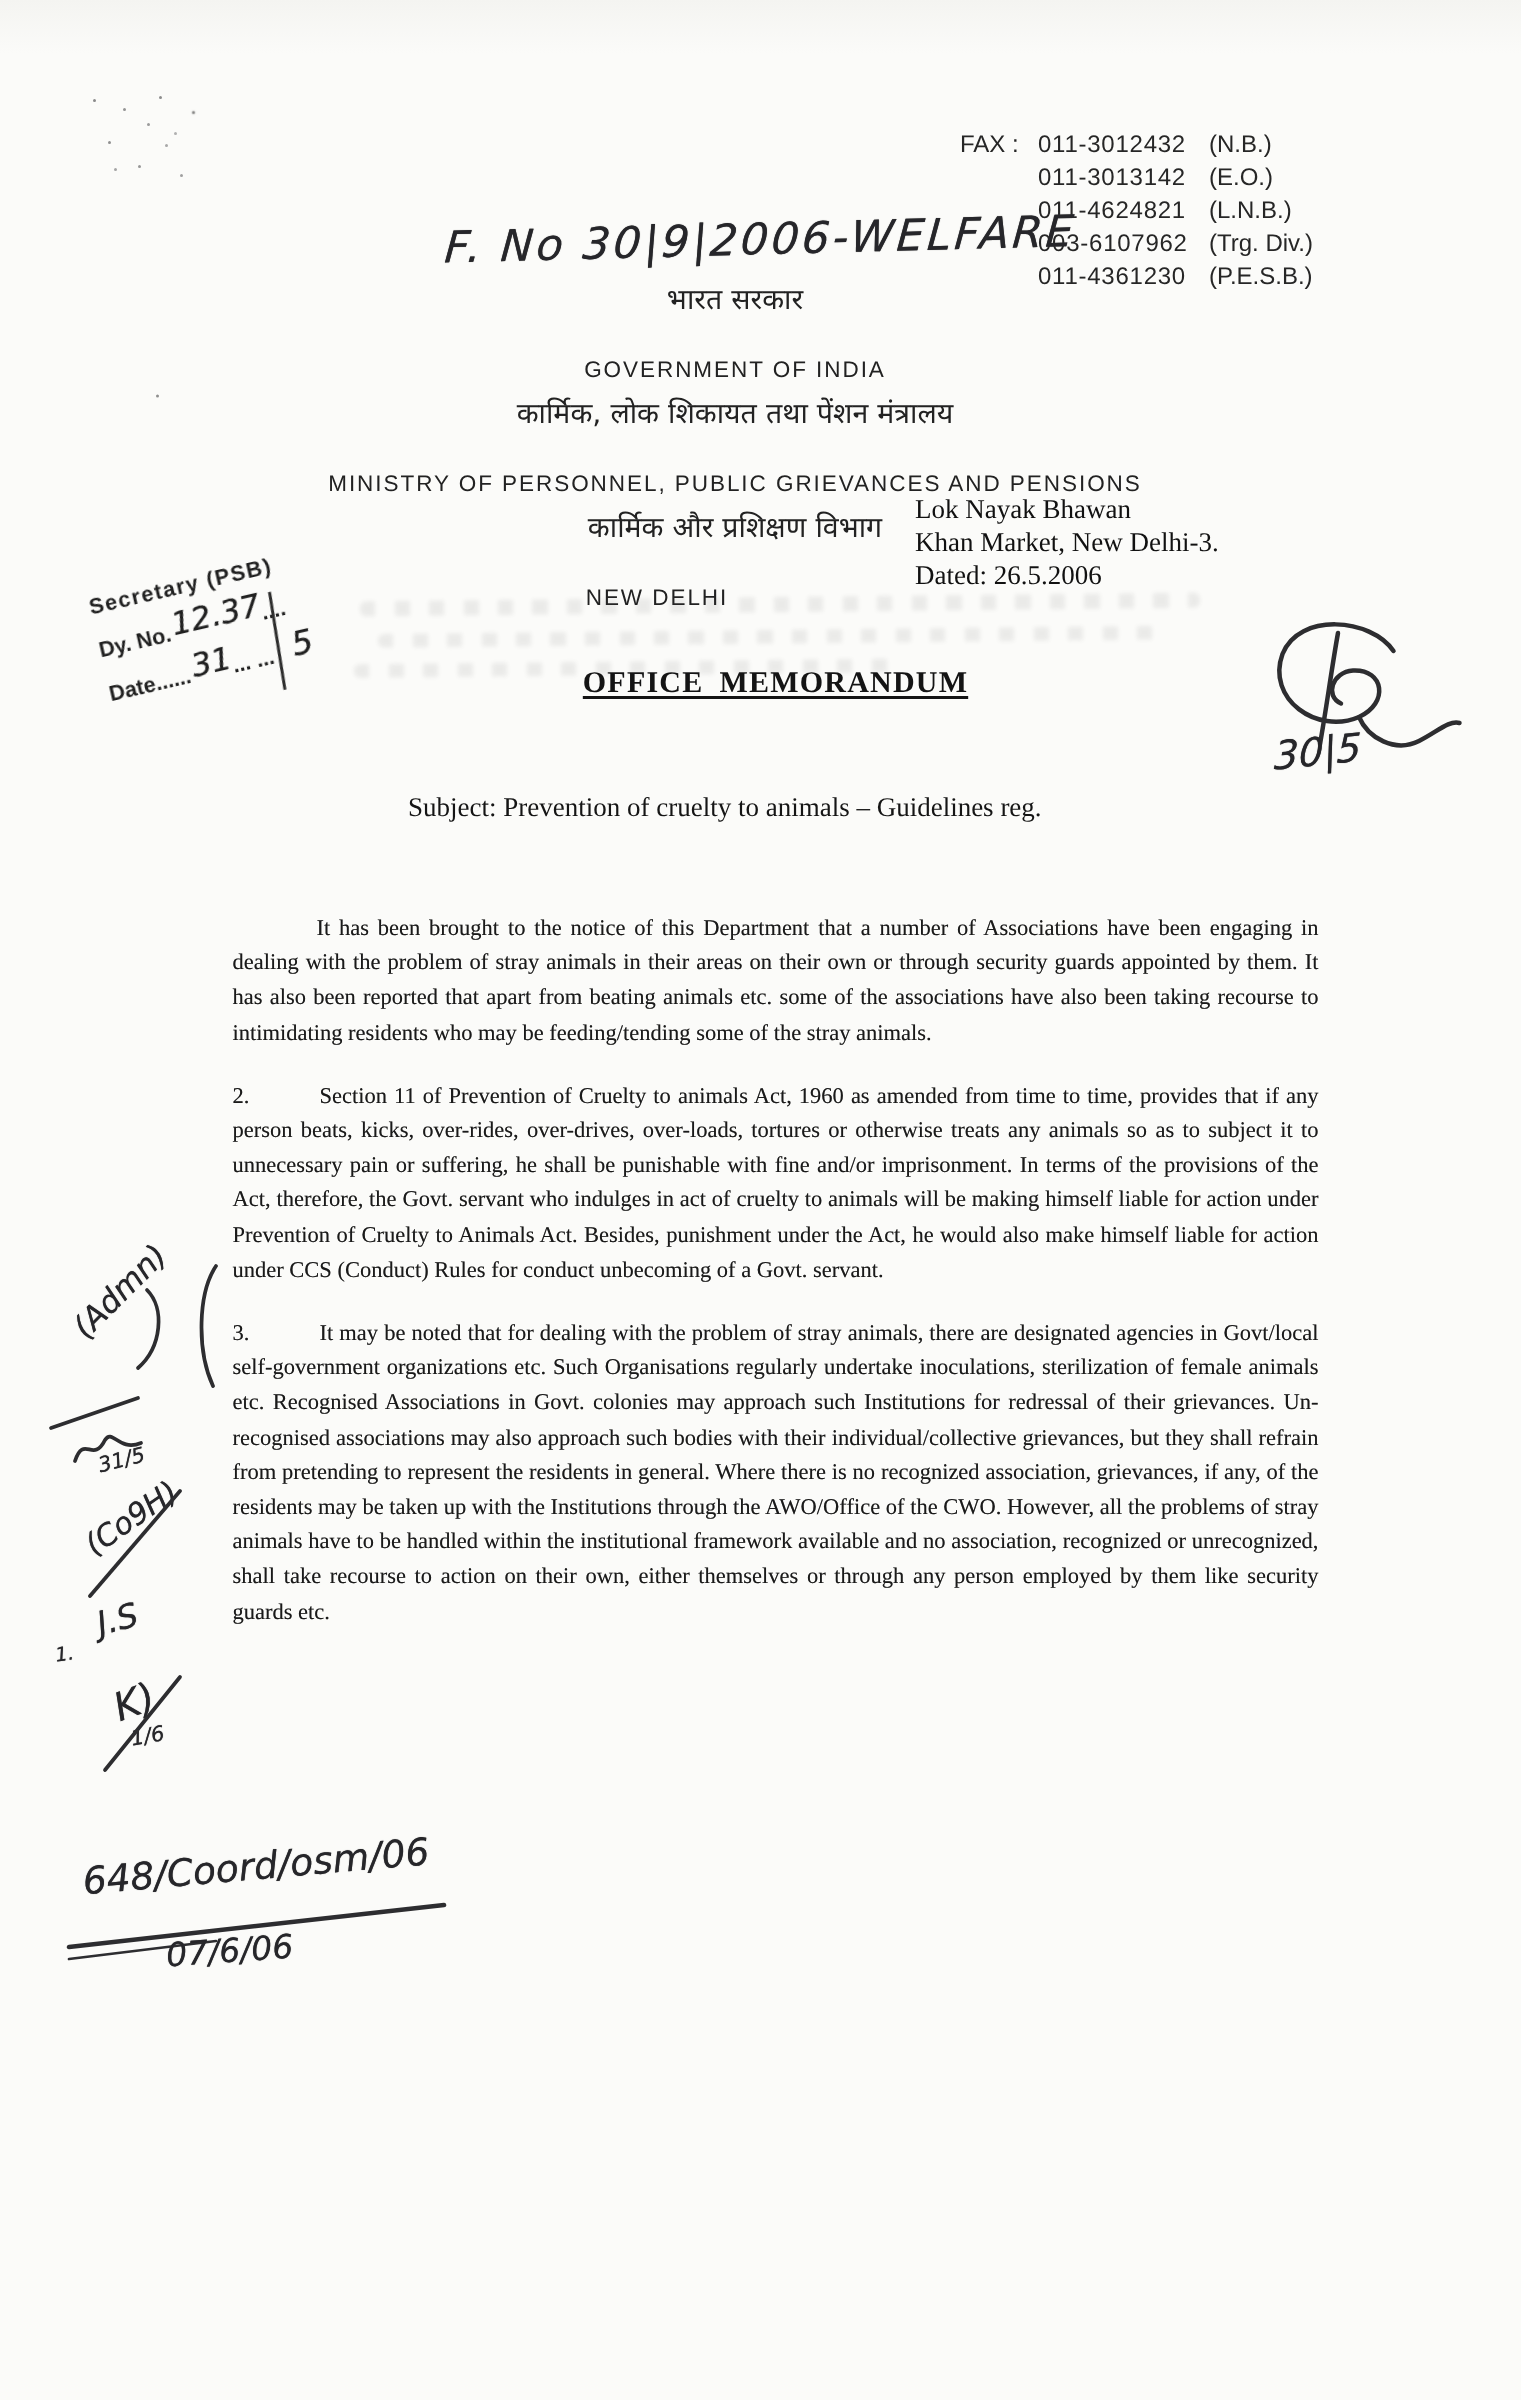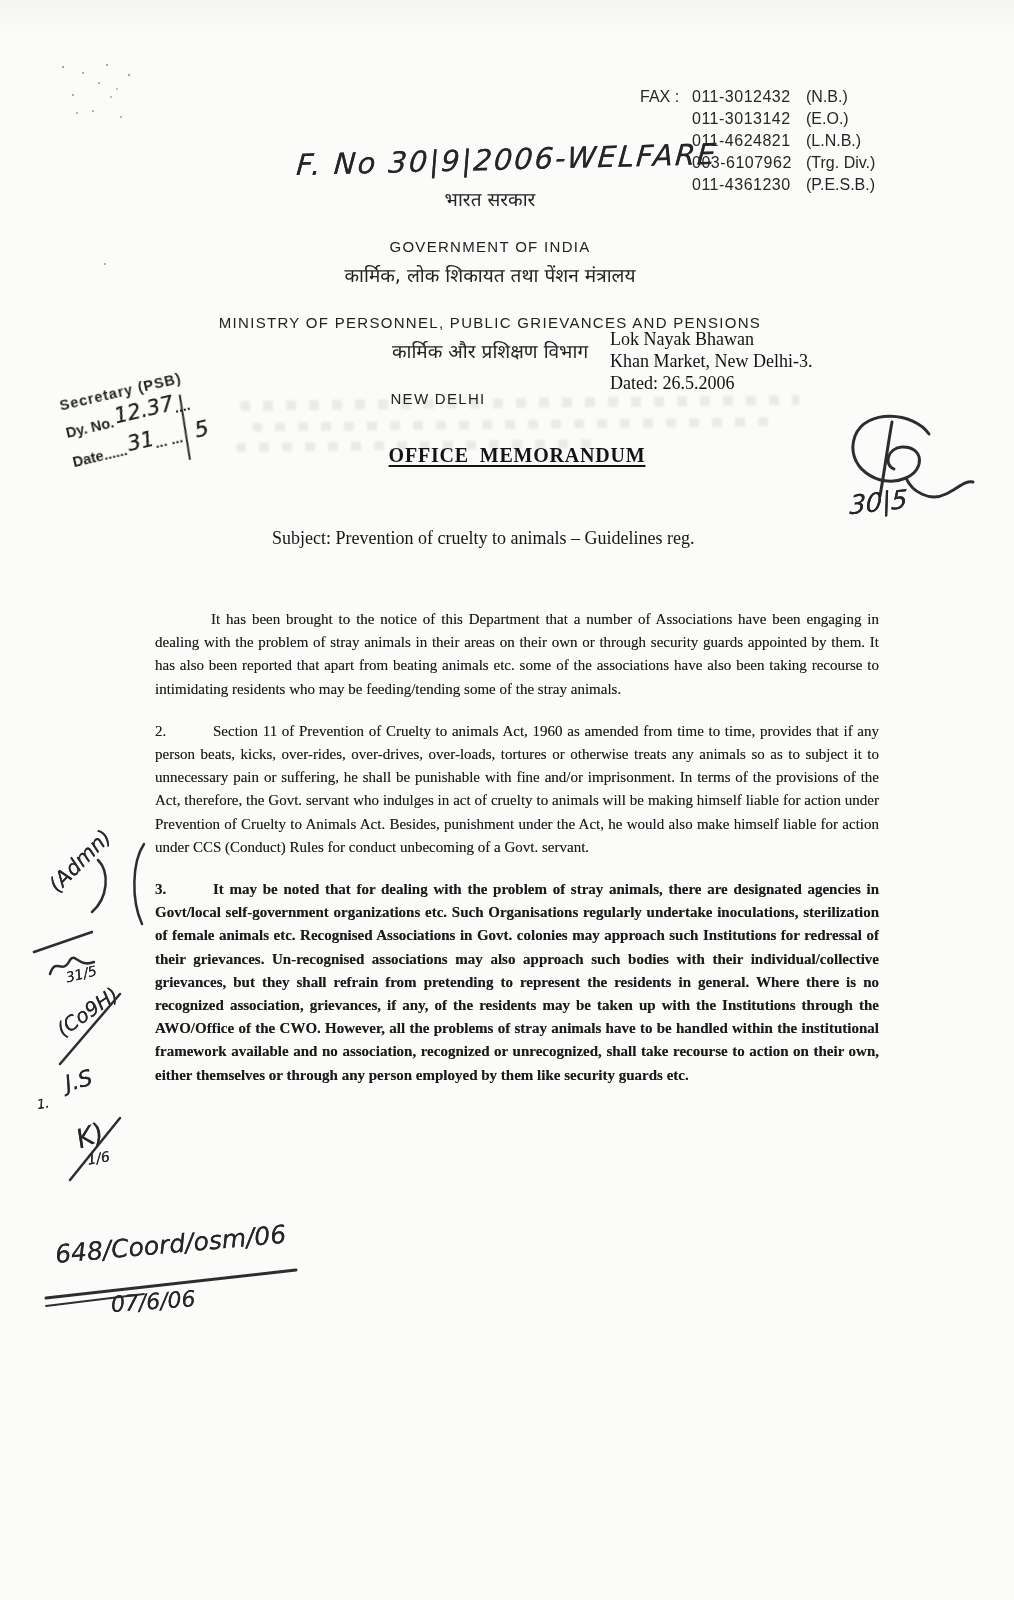--- a/index.html
+++ b/index.html
@@ -25,21 +25,21 @@
   .addr{position:absolute;left:610px;top:328px;width:268px;text-align:left;
         font-size:18px;line-height:22px;color:#111;}
   .om-title{position:absolute;left:0;top:444px;width:1034px;text-align:center;
         font-weight:bold;font-size:20px;letter-spacing:.8px;word-spacing:5px;
         text-decoration:underline;text-decoration-thickness:2.2px;text-underline-offset:3px;color:#141414;}
   .subject{position:absolute;left:272px;top:528px;font-weight:normal;font-size:18px;color:#151515;}
   .body-copy{position:absolute;left:155px;top:590px;width:724px;
         font-size:15px;line-height:23.2px;text-align:justify;color:#1a1a1a;
         text-shadow:0 0 .4px rgba(10,10,10,.45);margin-top:18px;}
   .body-copy p{margin:0 0 19px 0;}
-  .body-copy p.p3{margin-top:4px;font-weight:bold;}
+  .body-copy p.p3{margin-top:4px;}
   .indent{text-indent:56px;}
   .para-num{display:inline-block;width:58px;}
   
   .hw{position:absolute;font-family:"DejaVu Sans",sans-serif;font-style:italic;
       color:#26262a;text-shadow:0 0 .5px #3a3a3a;transform-origin:left top;white-space:nowrap;}
   .hw-fileno{left:298px;top:148px;font-size:29px;letter-spacing:2px;transform:rotate(-1.5deg) skewX(-6deg);}
   .hw-sign-no{left:850px;top:490px;font-size:26px;transform:rotate(-6deg) skewX(-8deg);}
   .hw-admn{left:44px;top:880px;font-size:21px;transform:rotate(-45deg);}
   .hw-315{left:64px;top:970px;font-size:14px;transform:rotate(-14deg);}
   .hw-coqh{left:52px;top:1022px;font-size:20px;transform:rotate(-35deg);}

